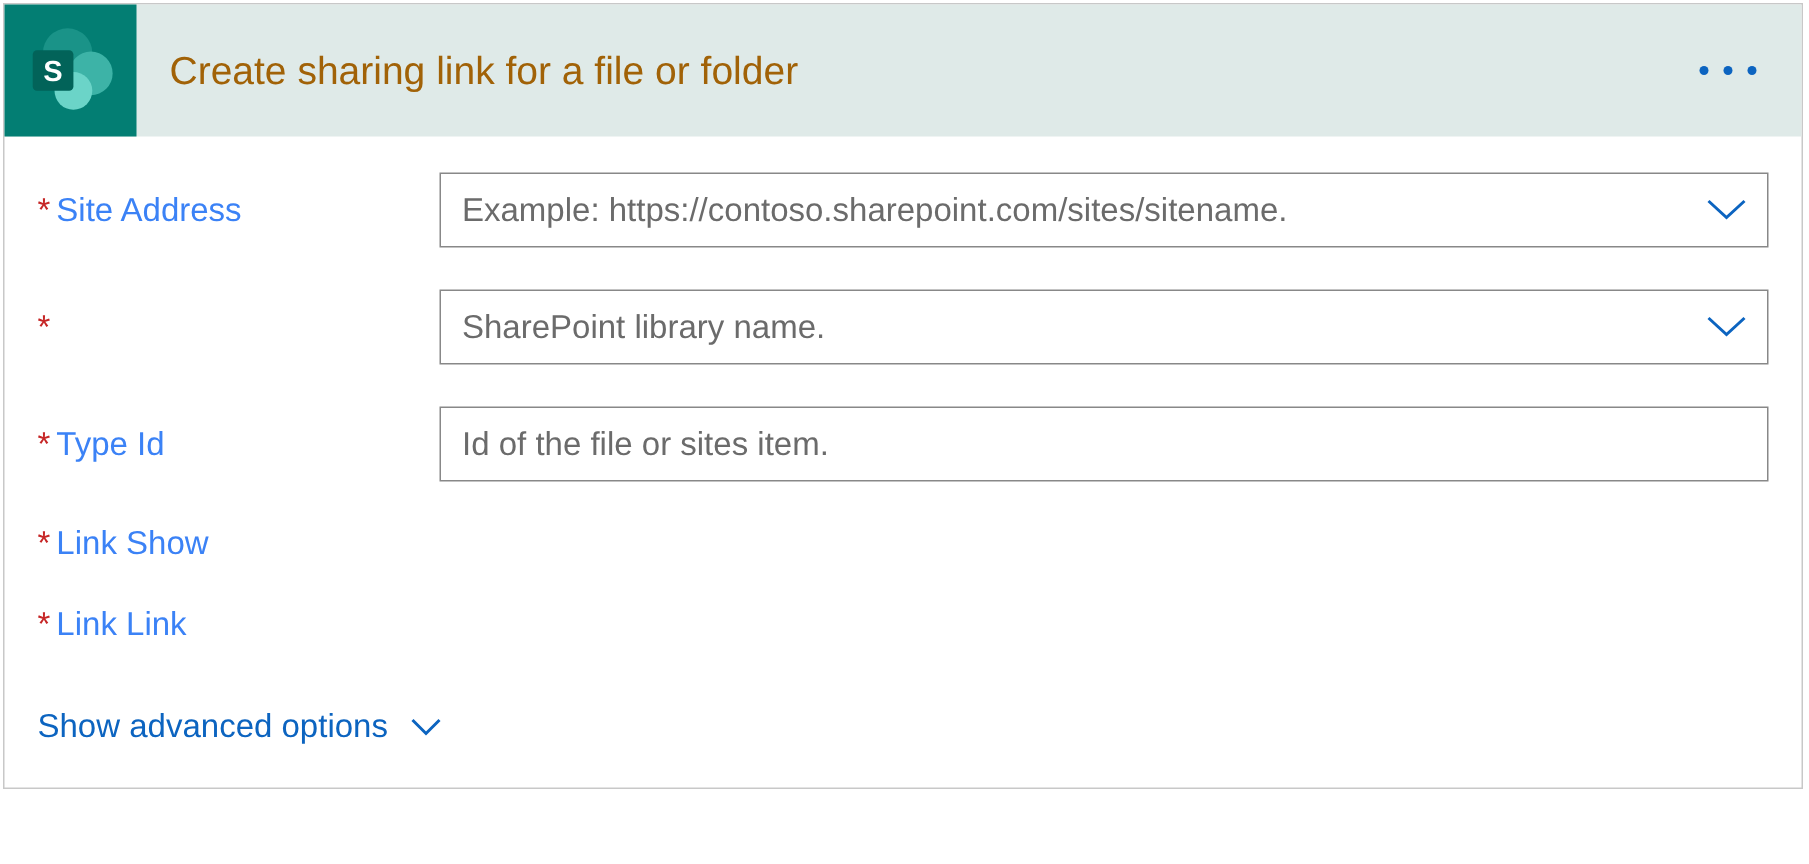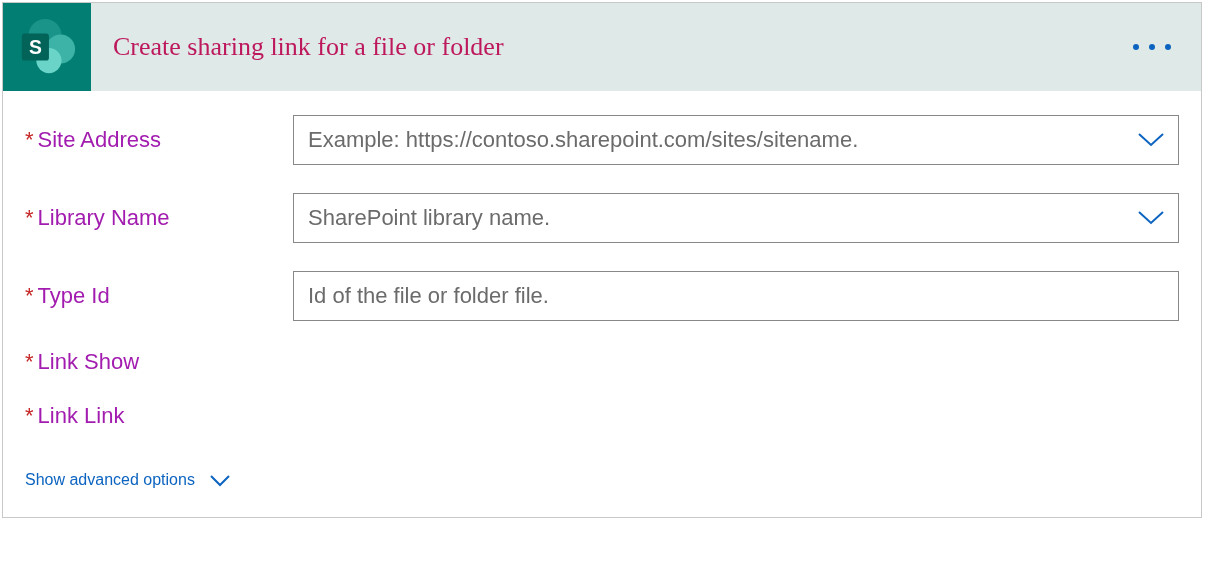--- a/index.html
+++ b/index.html
@@ -33,24 +33,23 @@
       justify-content: center;
       flex-shrink: 0;
     }
     .sharepoint-logo {
       width: 62px;
       height: 62px;
       position: relative;
     }
     .header-title {
       font-size: 26px;
-      color: #be185d;
+      color: #a16207;
       margin-left: 22px;
       font-weight: 400;
-      font-family: Liberation Serif, serif;
     }
     .header-ellipsis {
       position: absolute;
       right: 30px;
       top: 50%;
       transform: translateY(-50%);
       display: flex;
       gap: 10px;
       cursor: pointer;
     }
@@ -77,21 +76,21 @@
       align-items: baseline;
       flex-shrink: 0;
     }
     .required-star {
       color: #c62626;
       font-size: 22px;
       margin-right: 4px;
     }
     .field-label {
       font-size: 22px;
-      color: #a21caf;
+      color: #3b82f6;
     }
     .field-input-wrap {
       flex: 1;
       position: relative;
     }
     .field-input {
       width: 100%;
       height: 50px;
       border: 1px solid #888;
       font-size: 22px;
@@ -113,21 +112,21 @@
       pointer-events: none;
     }
     .advanced-row {
       margin-top: 42px;
       margin-bottom: 12px;
       display: flex;
       align-items: center;
       cursor: pointer;
     }
     .advanced-label {
-      font-size: 16px;
+      font-size: 22px;
       color: #0c64c0;
     }
     .advanced-chevron {
       margin-left: 14px;
     }
   </style>
 </head>
 <body>
 
 <div class="card">
@@ -160,37 +159,36 @@
         <button class="field-input">Example: https://contoso.sharepoint.com/sites/sitename.</button>
         <svg class="field-chevron" width="28" height="16" viewBox="0 0 28 16">
           <path d="M2 2 L14 13 L26 2" stroke="#0c64c0" stroke-width="2" fill="none"></path>
         </svg>
       </div>
     </div>
 
     <div class="form-row">
       <div class="field-label-wrap">
         <span class="required-star">*</span>
-        <span class="field-label">Library Name</span>
       </div>
       <div class="field-input-wrap">
         <button class="field-input">SharePoint library name.</button>
         <svg class="field-chevron" width="28" height="16" viewBox="0 0 28 16">
           <path d="M2 2 L14 13 L26 2" stroke="#0c64c0" stroke-width="2" fill="none"></path>
         </svg>
       </div>
     </div>
 
     <div class="form-row">
       <div class="field-label-wrap">
         <span class="required-star">*</span>
         <span class="field-label">Type Id</span>
       </div>
       <div class="field-input-wrap">
-        <button class="field-input">Id of the file or folder file.</button>
+        <button class="field-input">Id of the file or sites item.</button>
       </div>
     </div>
 
     <div class="form-row">
       <div class="field-label-wrap">
         <span class="required-star">*</span>
         <span class="field-label">Link Show</span>
       </div>
     </div>
 

